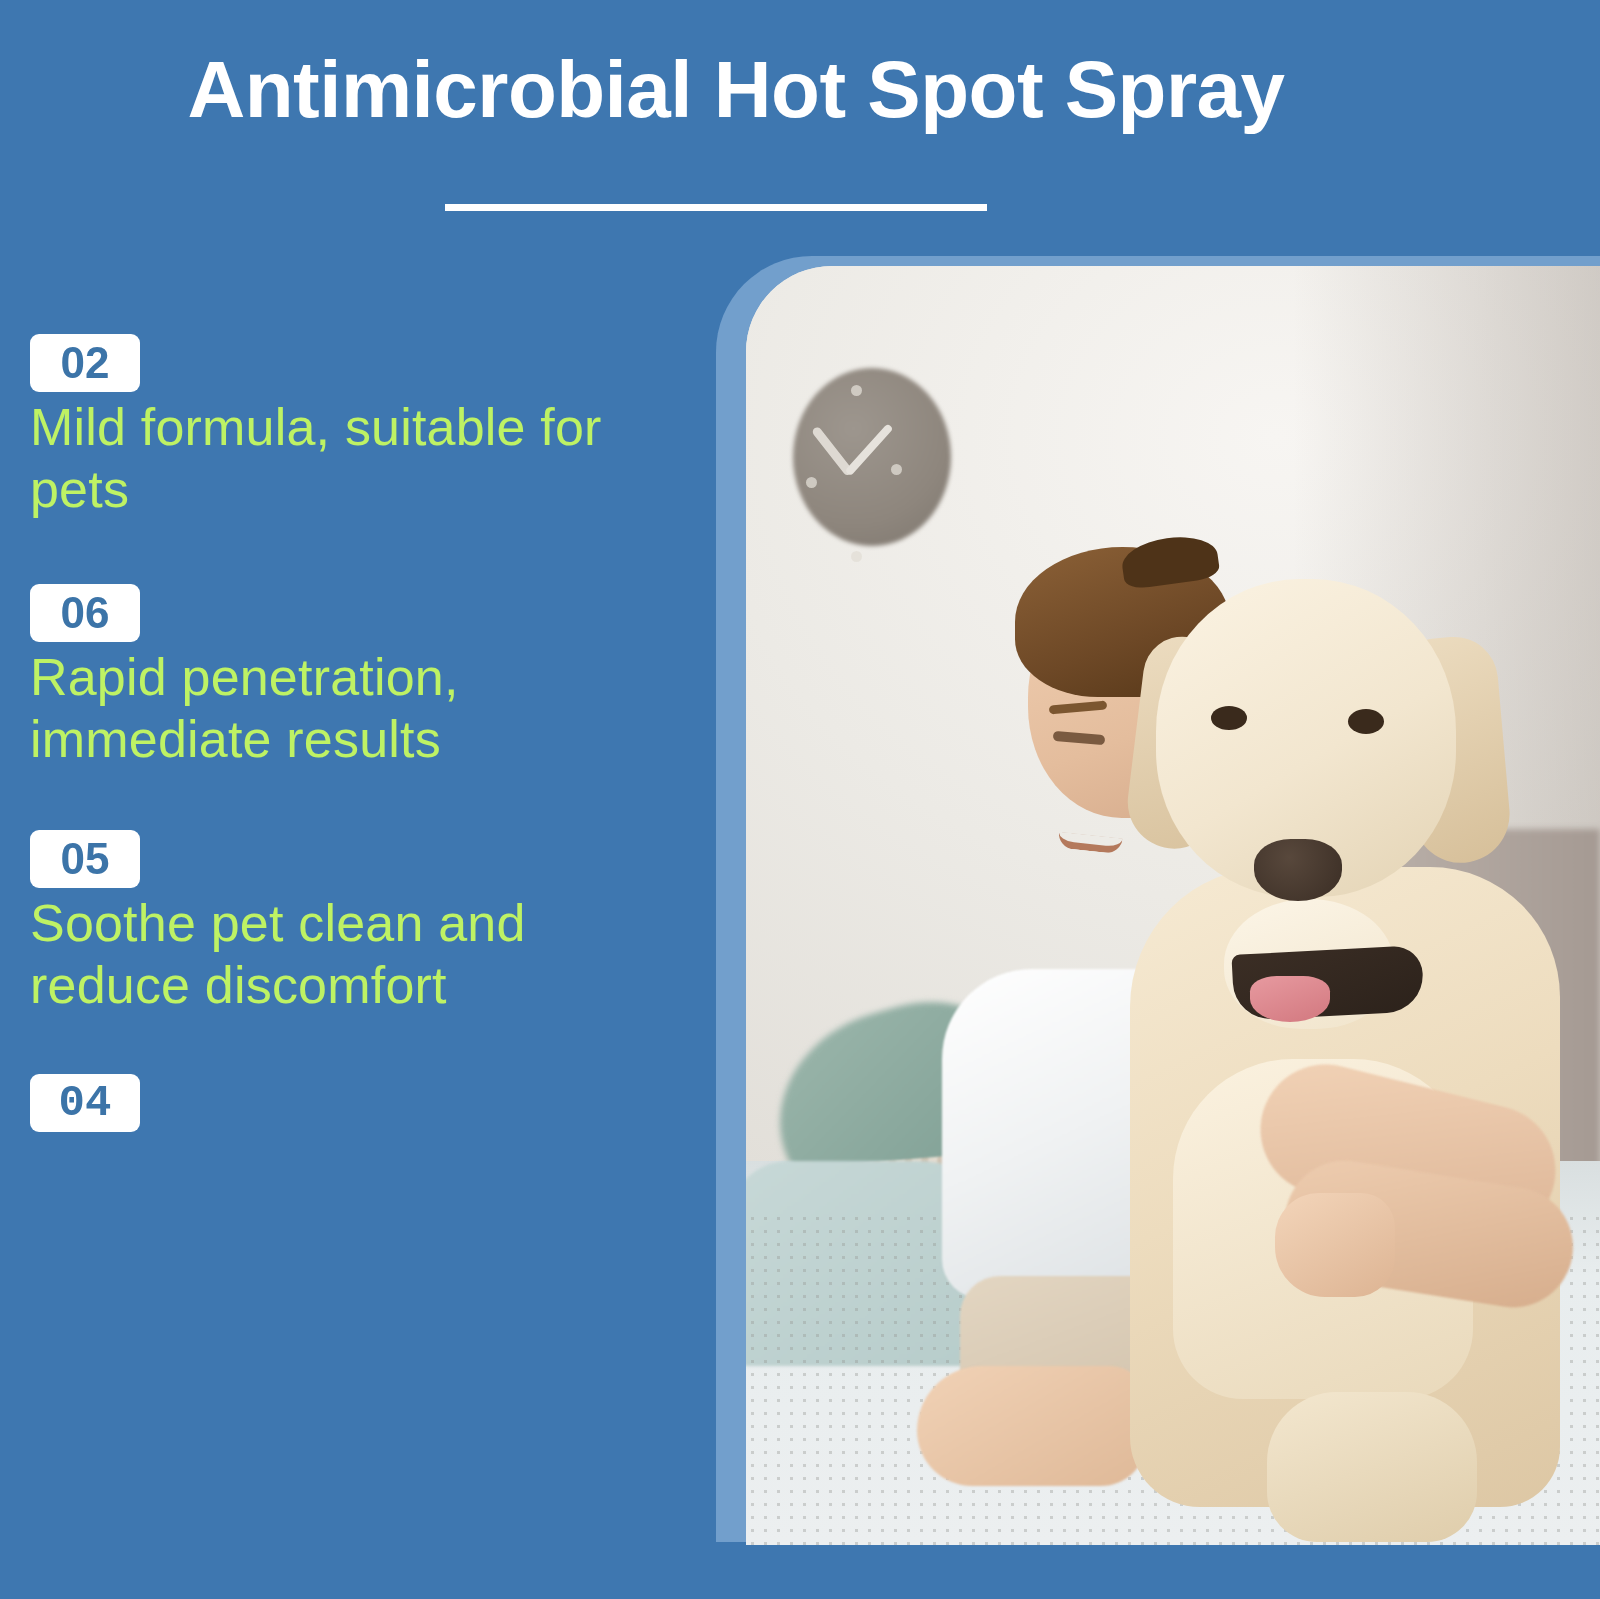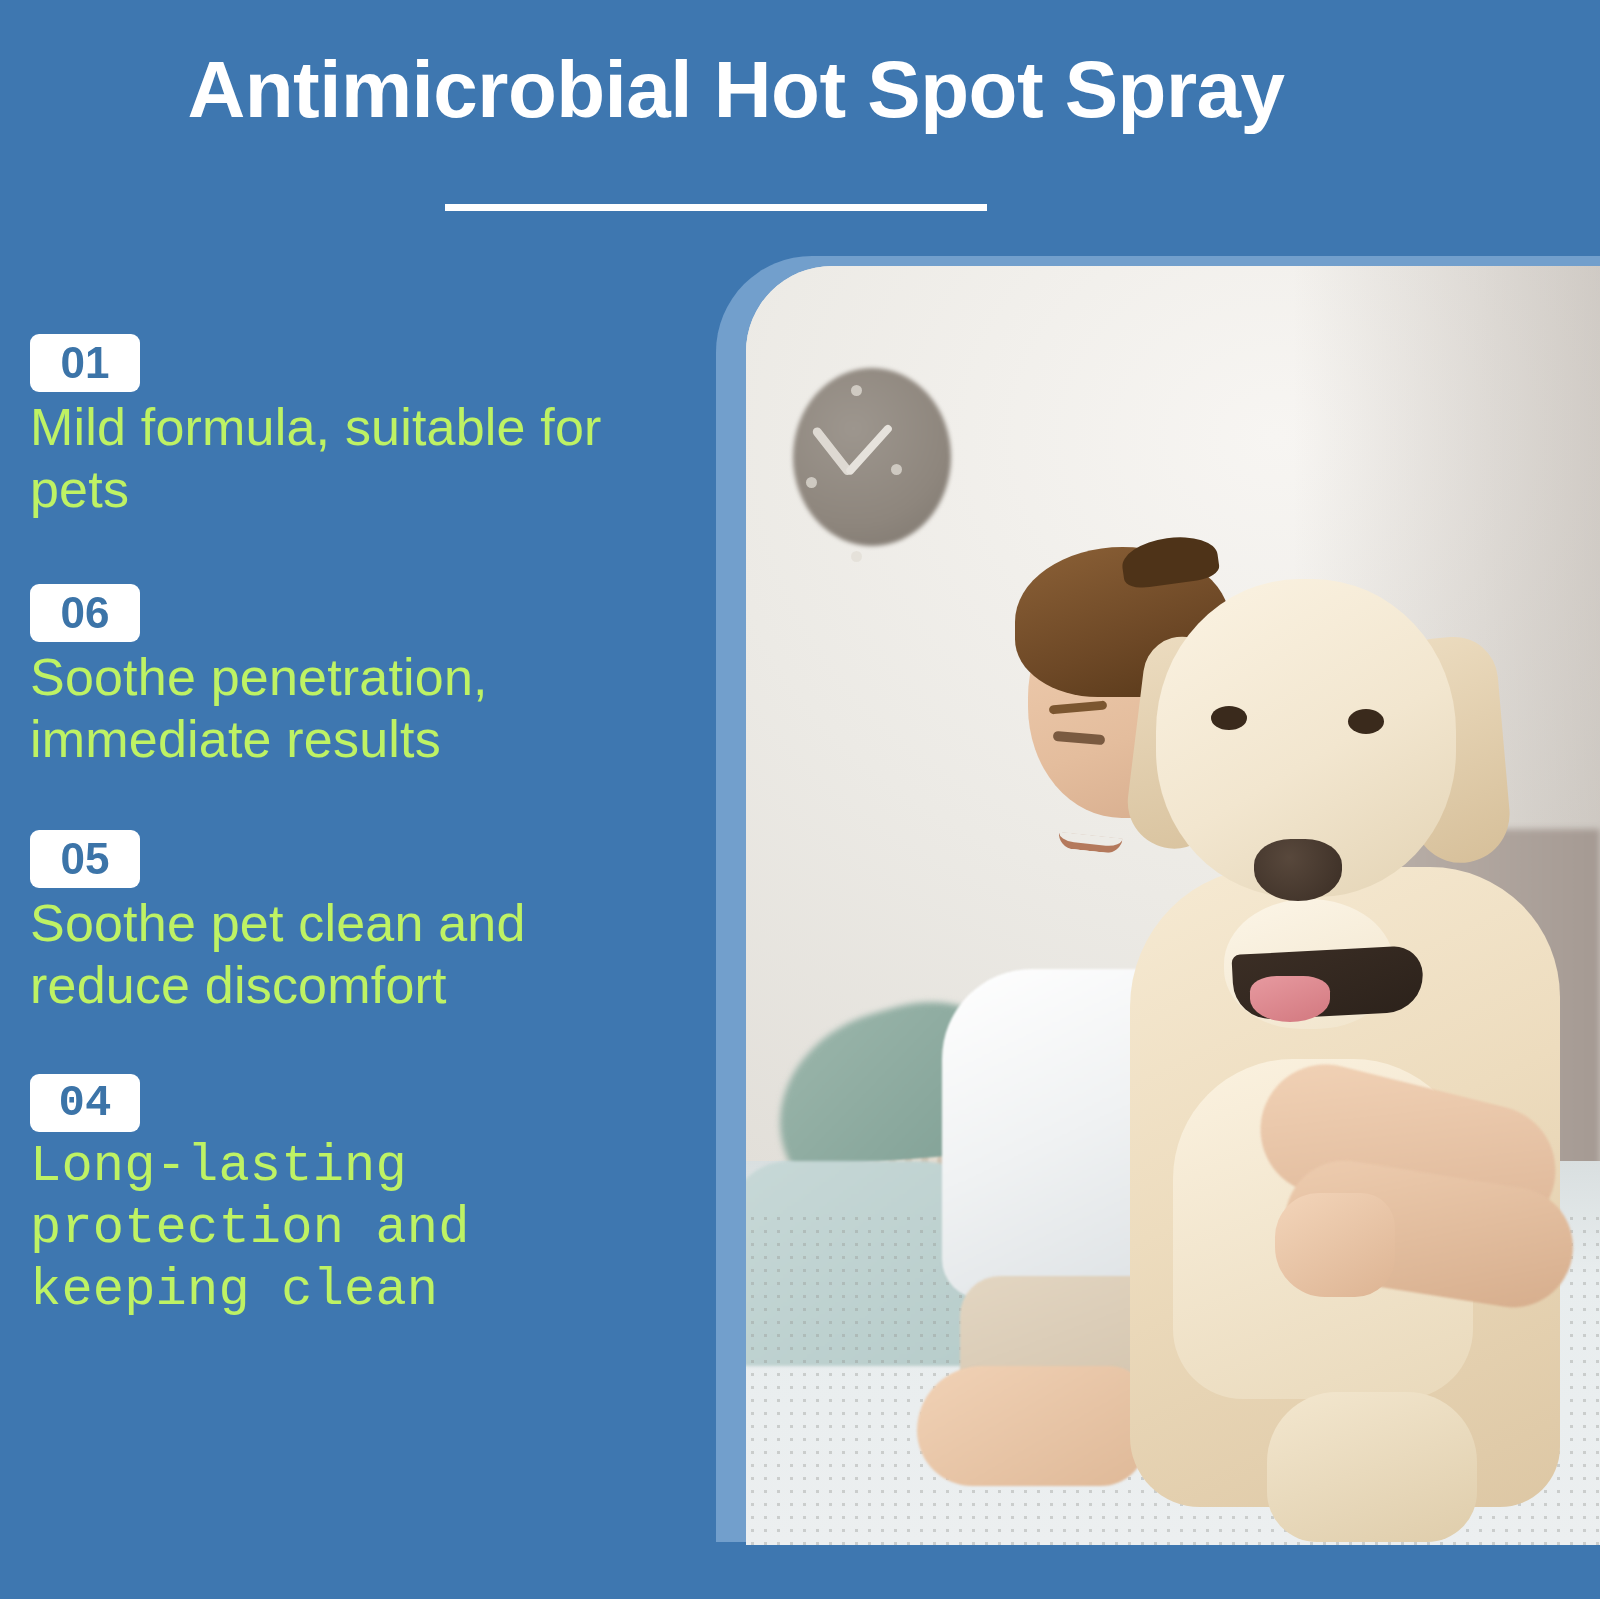--- a/index.html
+++ b/index.html
@@ -330,37 +330,36 @@
 <body>
 
 <div class="header">
   <div class="page-title">Antimicrobial Hot Spot Spray</div>
   <div class="title-rule"></div>
 </div>
 
 <div class="features">
 
   <div class="feature-item f1">
-    <div class="badge">01</div>
+    <div class="badge">02</div>
     <div class="feature-text">Mild formula, suitable for pets</div>
   </div>
 
   <div class="feature-item f2">
     <div class="badge">06</div>
-    <div class="feature-text">Soothe penetration, immediate results</div>
+    <div class="feature-text">Rapid penetration, immediate results</div>
   </div>
 
   <div class="feature-item f3">
     <div class="badge">05</div>
     <div class="feature-text">Soothe pet clean and reduce discomfort</div>
   </div>
 
   <div class="feature-item f4">
     <div class="badge">04</div>
-    <div class="feature-text">Long-lasting protection and keeping clean</div>
   </div>
 
 </div>
 
 <div class="photo-frame"></div>
 
 <div class="photo">
   <div class="photo-inner">
 
     <div class="wall"></div>

